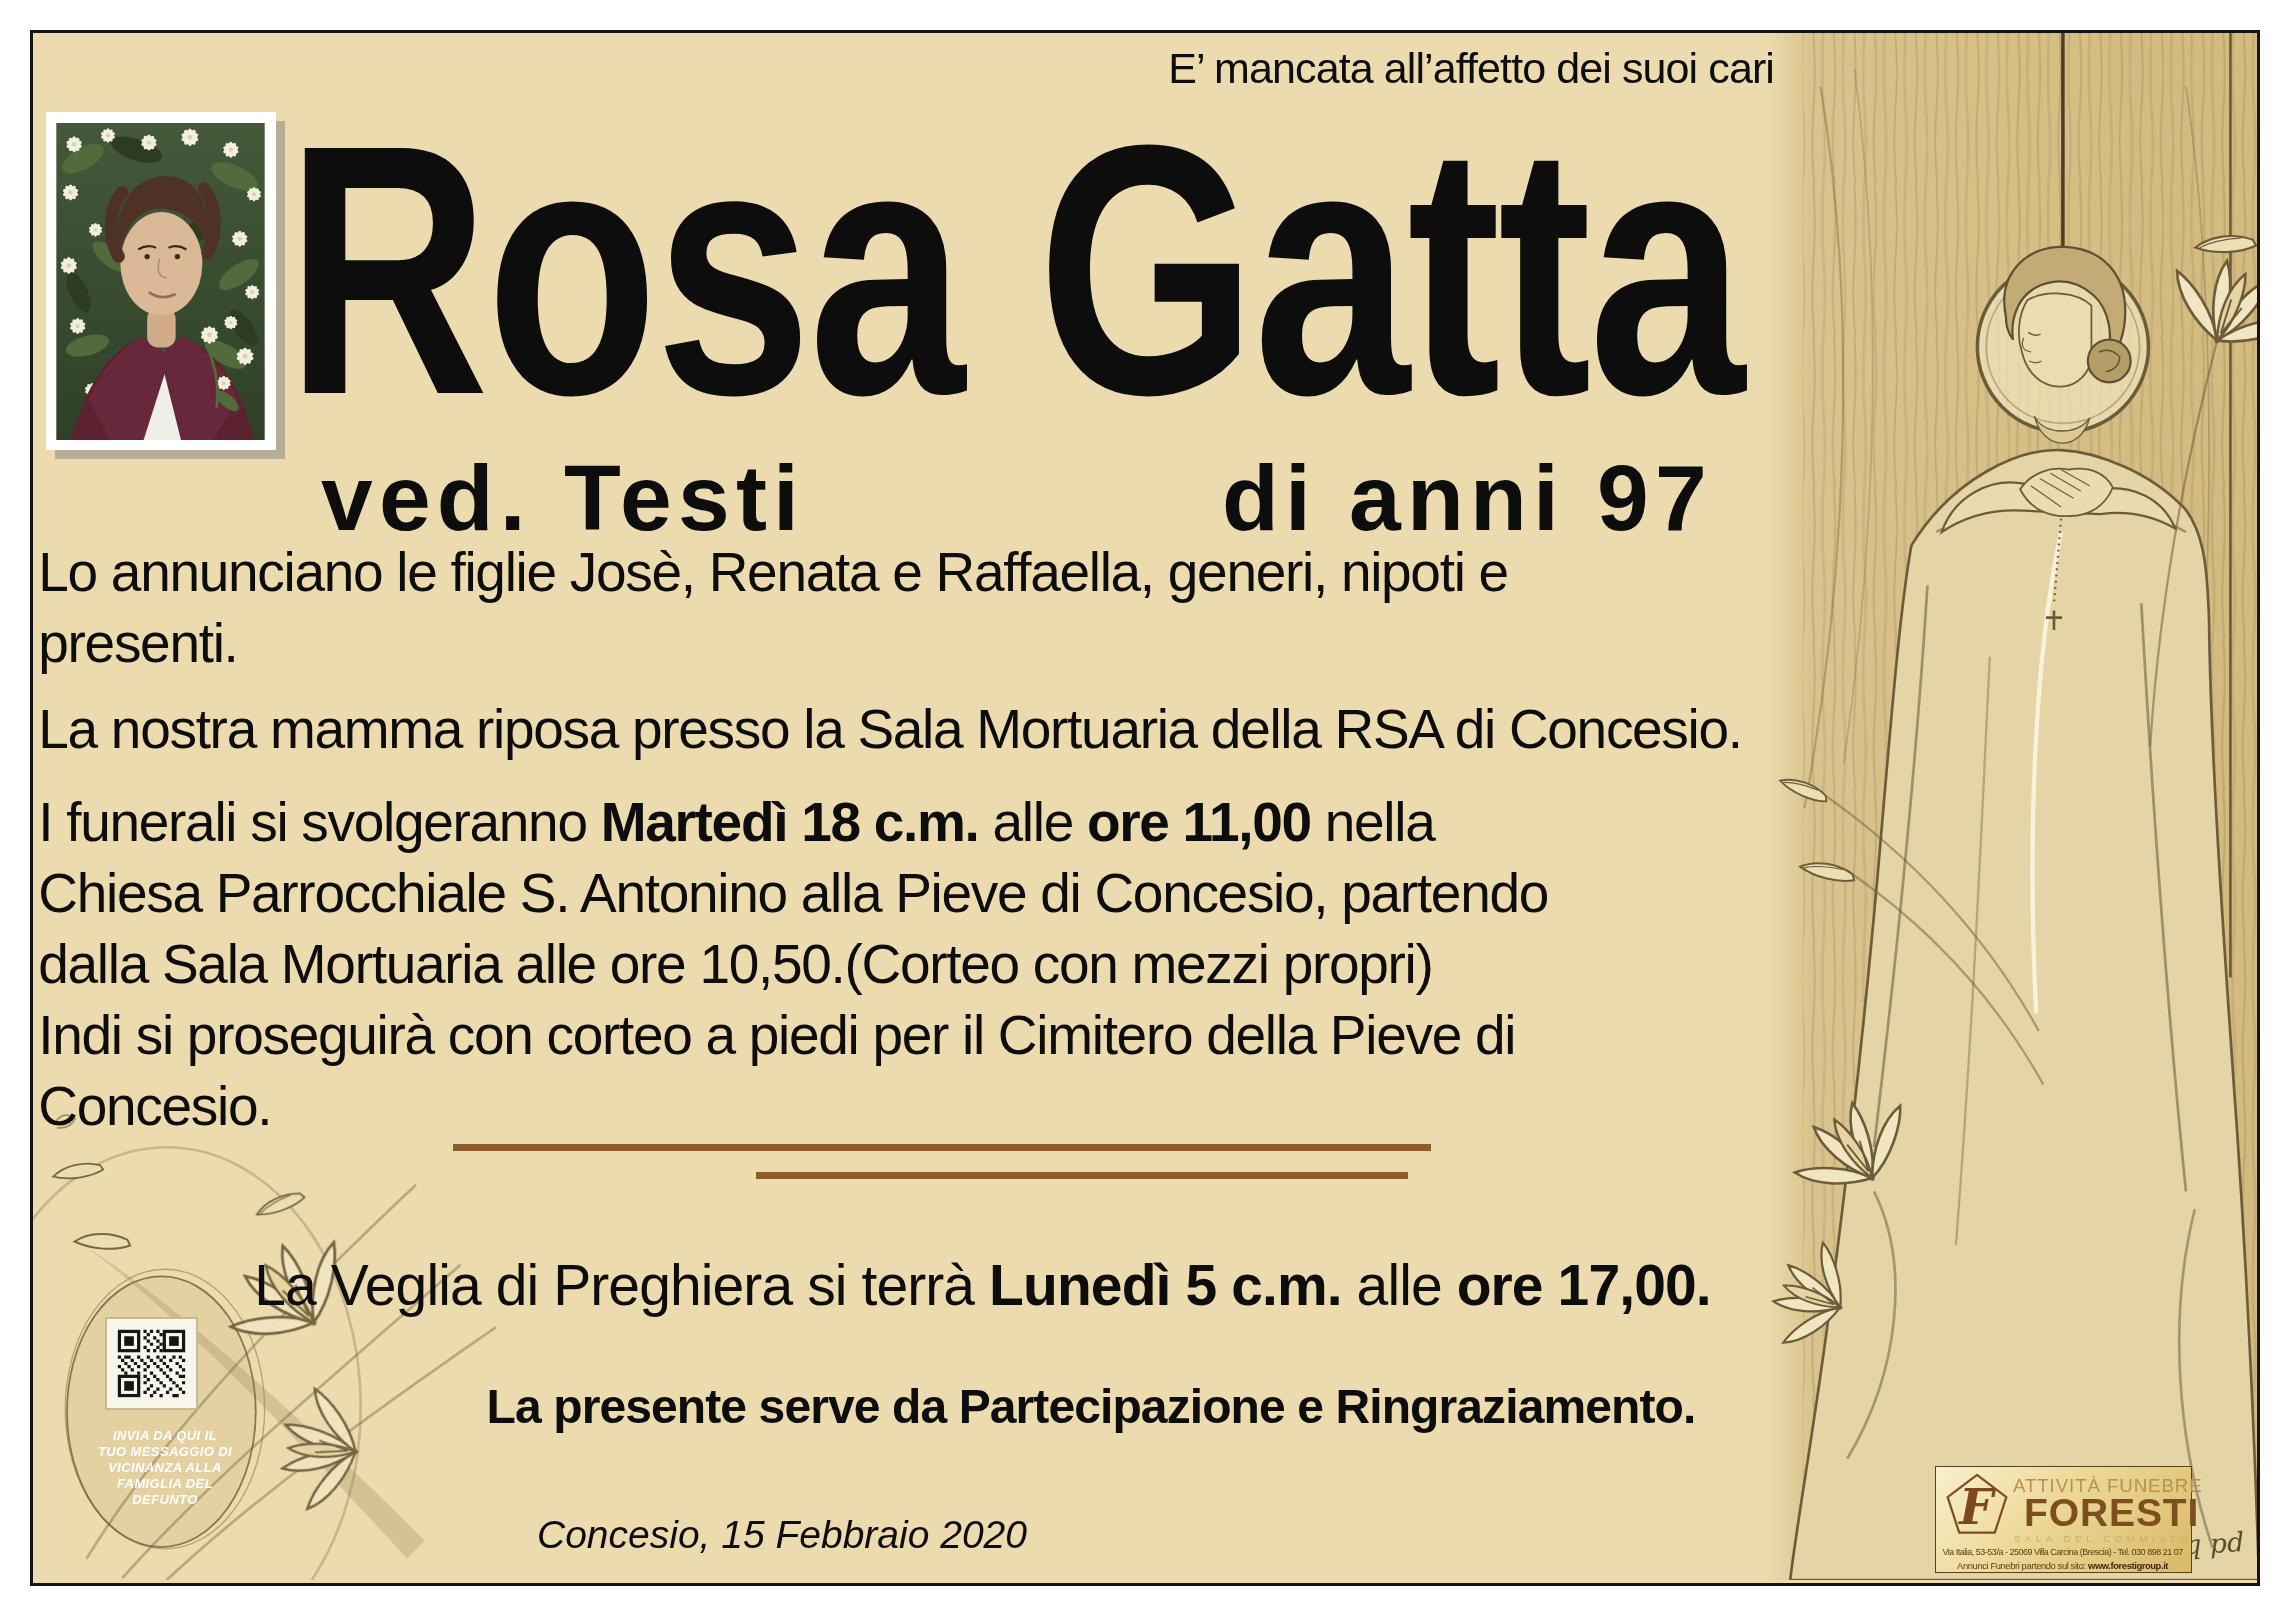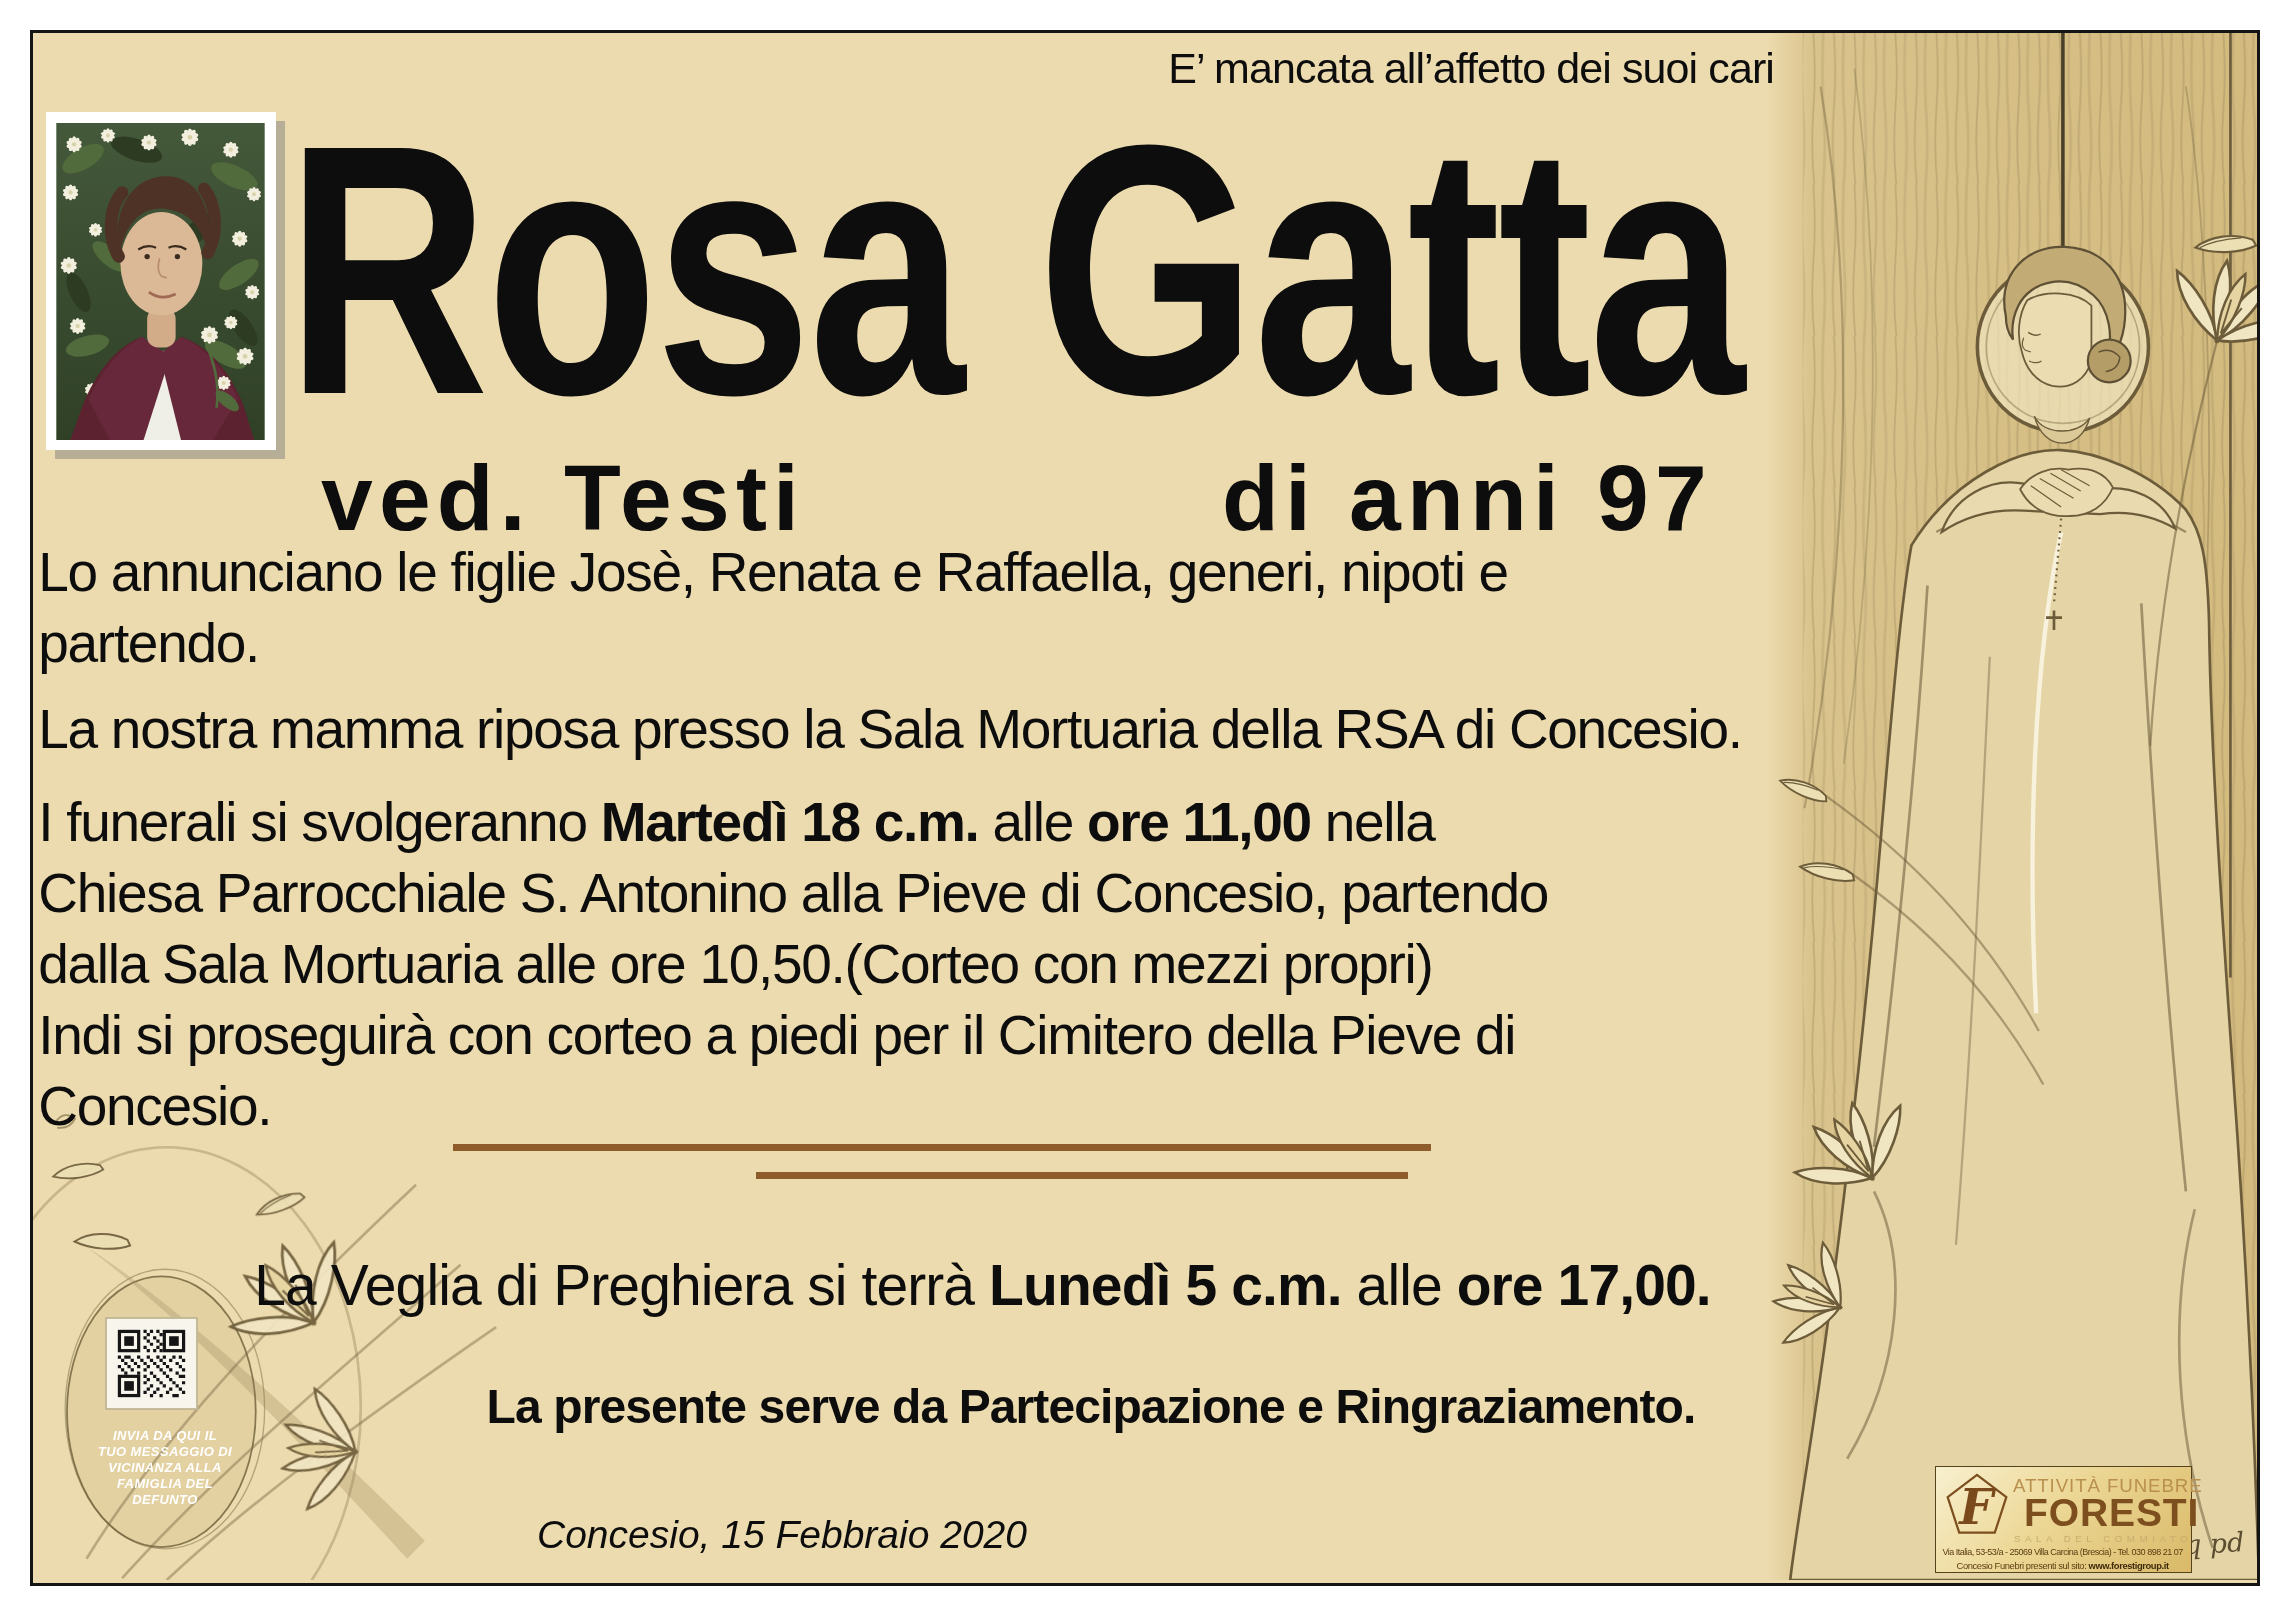--- a/index.html
+++ b/index.html
@@ -236,21 +236,21 @@
       </svg>
     </div>
 
     <div class="intro">E’ mancata all’affetto dei suoi cari</div>
     <div class="name">Rosa Gatta</div>
     <div class="sub ved">ved. Testi</div>
     <div class="sub age">di anni 97</div>
 
     <div class="para p1">
       <div class="line">Lo annunciano le figlie Josè, Renata e Raffaella, generi, nipoti e</div>
-      <div class="line">partendo.</div>
+      <div class="line">presenti.</div>
     </div>
 
     <div class="para p2">
       <div class="line">La nostra mamma riposa presso la Sala Mortuaria della RSA di Concesio.</div>
     </div>
 
     <div class="para p3">
       <div class="line"><span>I funerali si svolgeranno </span><span class="b">Martedì 18 c.m.</span><span> alle </span><span class="b">ore 11,00</span><span> nella</span></div>
       <div class="line">Chiesa Parrocchiale S. Antonino alla Pieve di Concesio, partendo</div>
       <div class="line">dalla Sala Mortuaria alle ore 10,50.(Corteo con mezzi propri)</div>
@@ -290,18 +290,18 @@
 
     <div class="logo">
       <svg class="pent" viewBox="0 0 72 76" aria-hidden="true">
         <polygon points="36,3 69,28 56,68 16,68 3,28" fill="none" stroke="#7d4e1e" stroke-width="2.5"></polygon>
         <text x="16" y="58" font-size="54" font-style="italic" font-weight="bold" font-family="DejaVu Serif, serif" fill="#7a4a1c">F</text>
       </svg>
       <div class="tagline">ATTIVITÀ FUNEBRE</div>
       <div class="brand">FORESTI</div>
       <div class="commiato">SALA DEL COMMIATO</div>
       <div class="addr">Via Italia, 53-53/a - 25069 Villa Carcina (Brescia) - Tel. 030 898 21 07</div>
-      <div class="site"><span>Concesio Funebri presenti sul sito: </span><span class="url">www.forestigroup.it</span></div>
+      <div class="site"><span>Annunci Funebri partendo sul sito: </span><span class="url">www.forestigroup.it</span></div>
     </div>
 
   </div>
 </div>
 
 
 </body></html>

